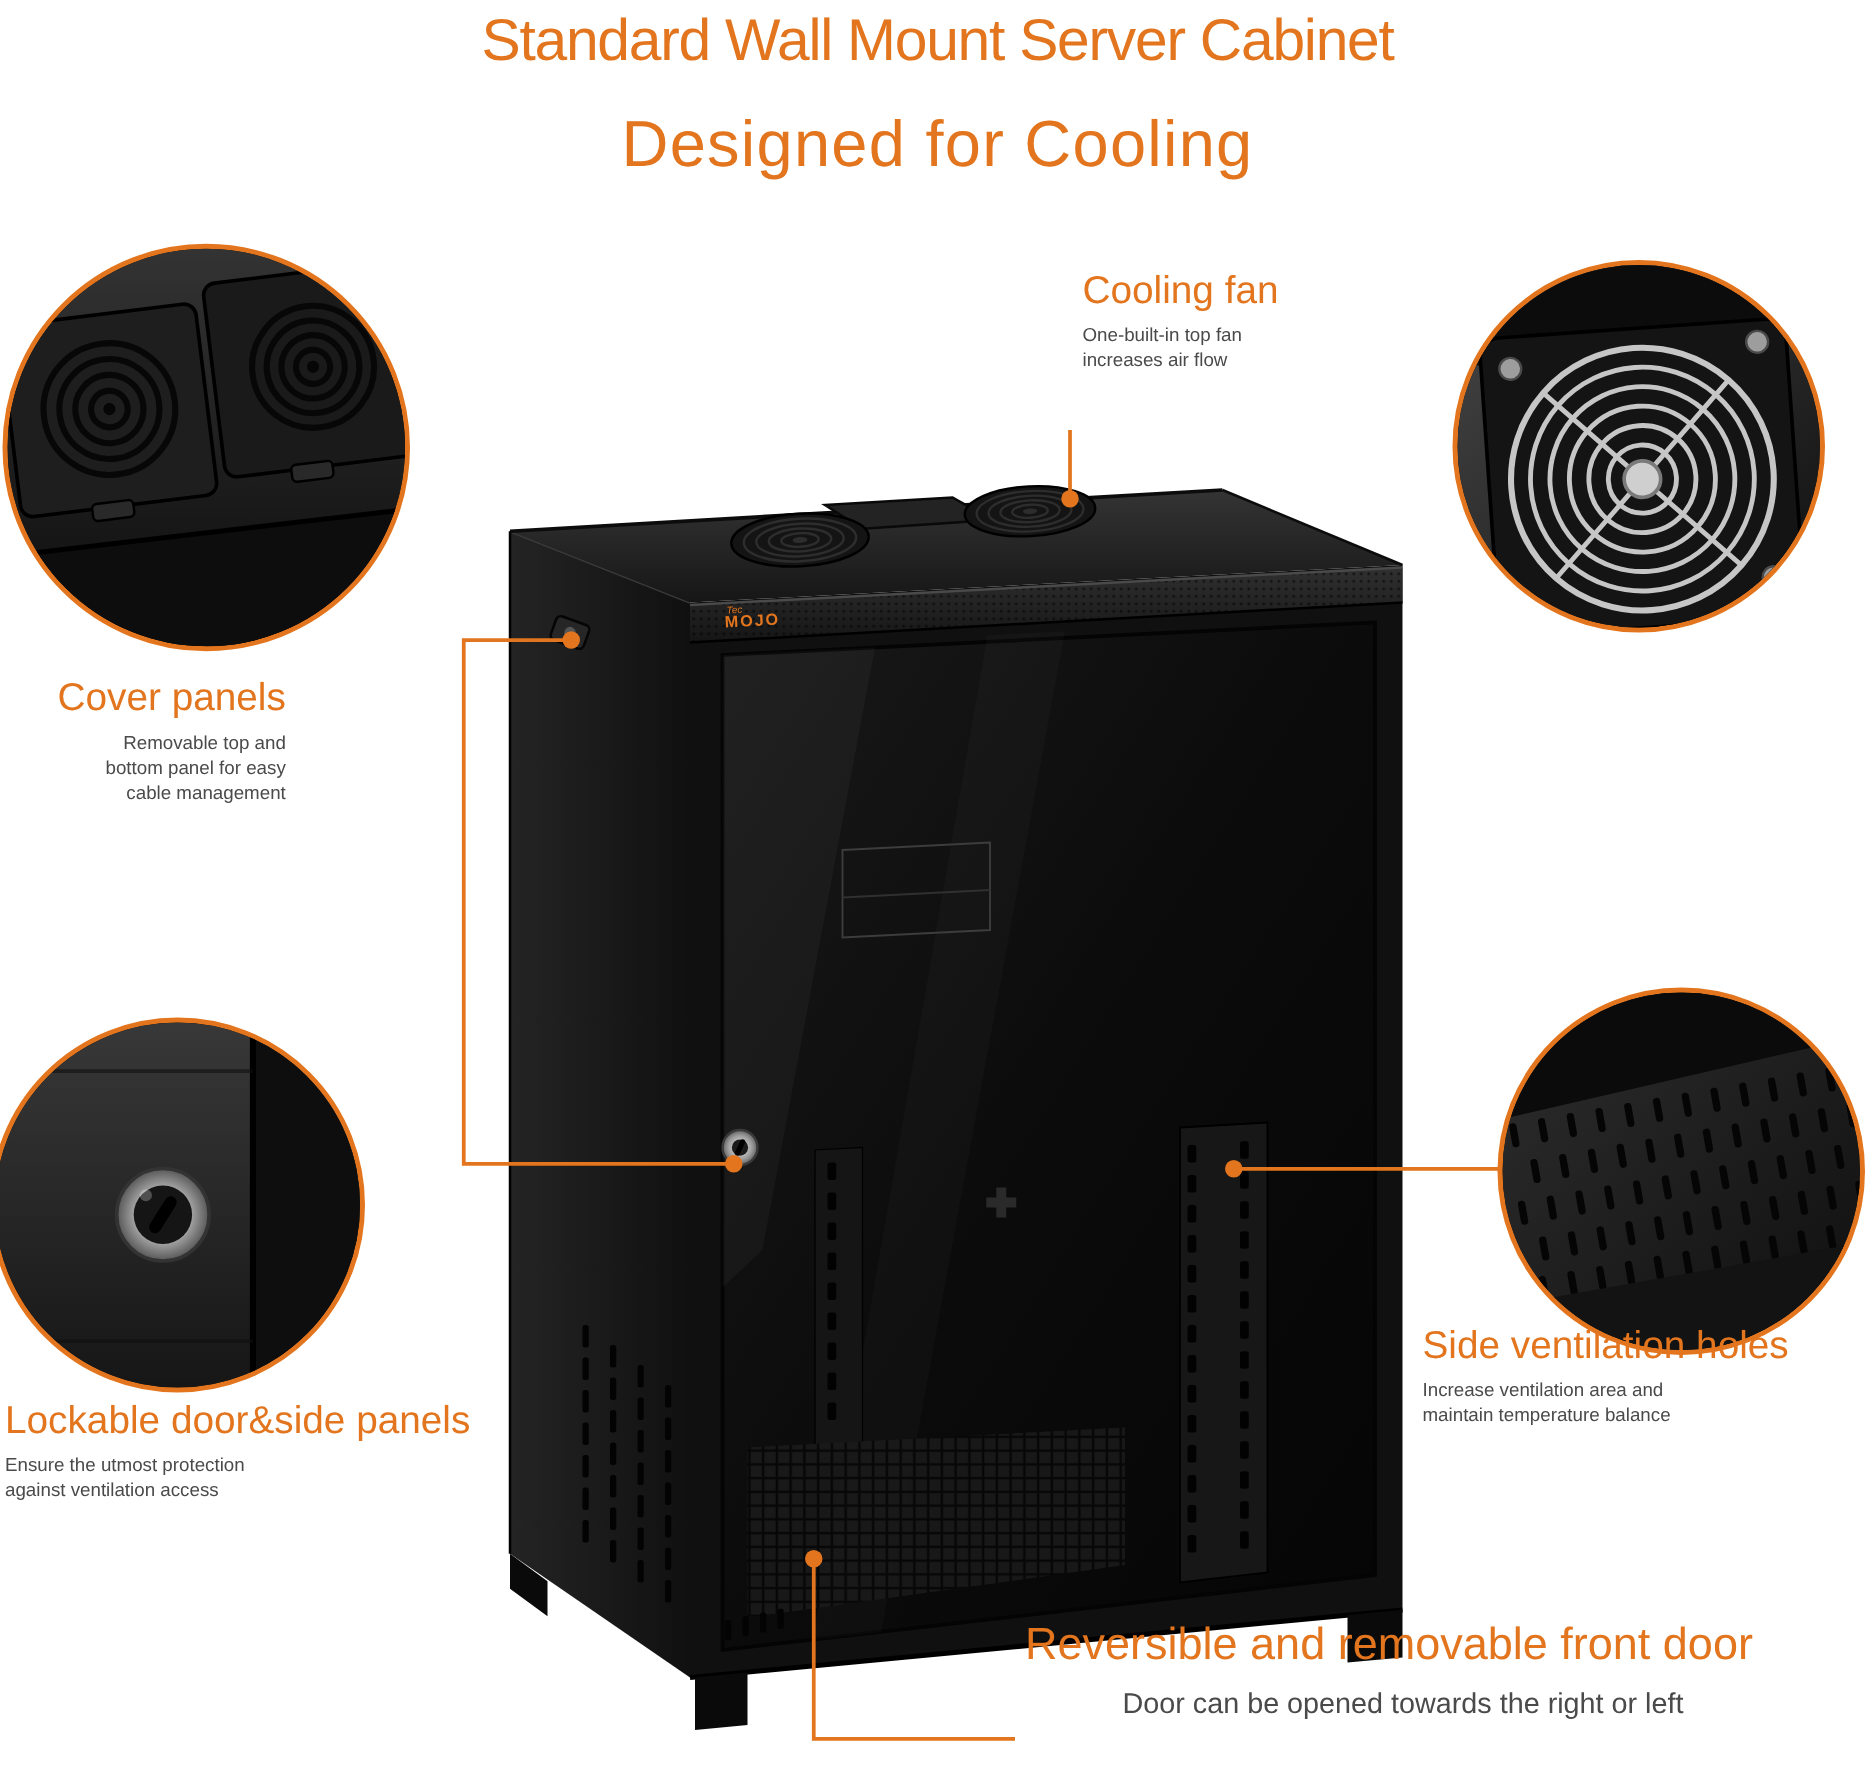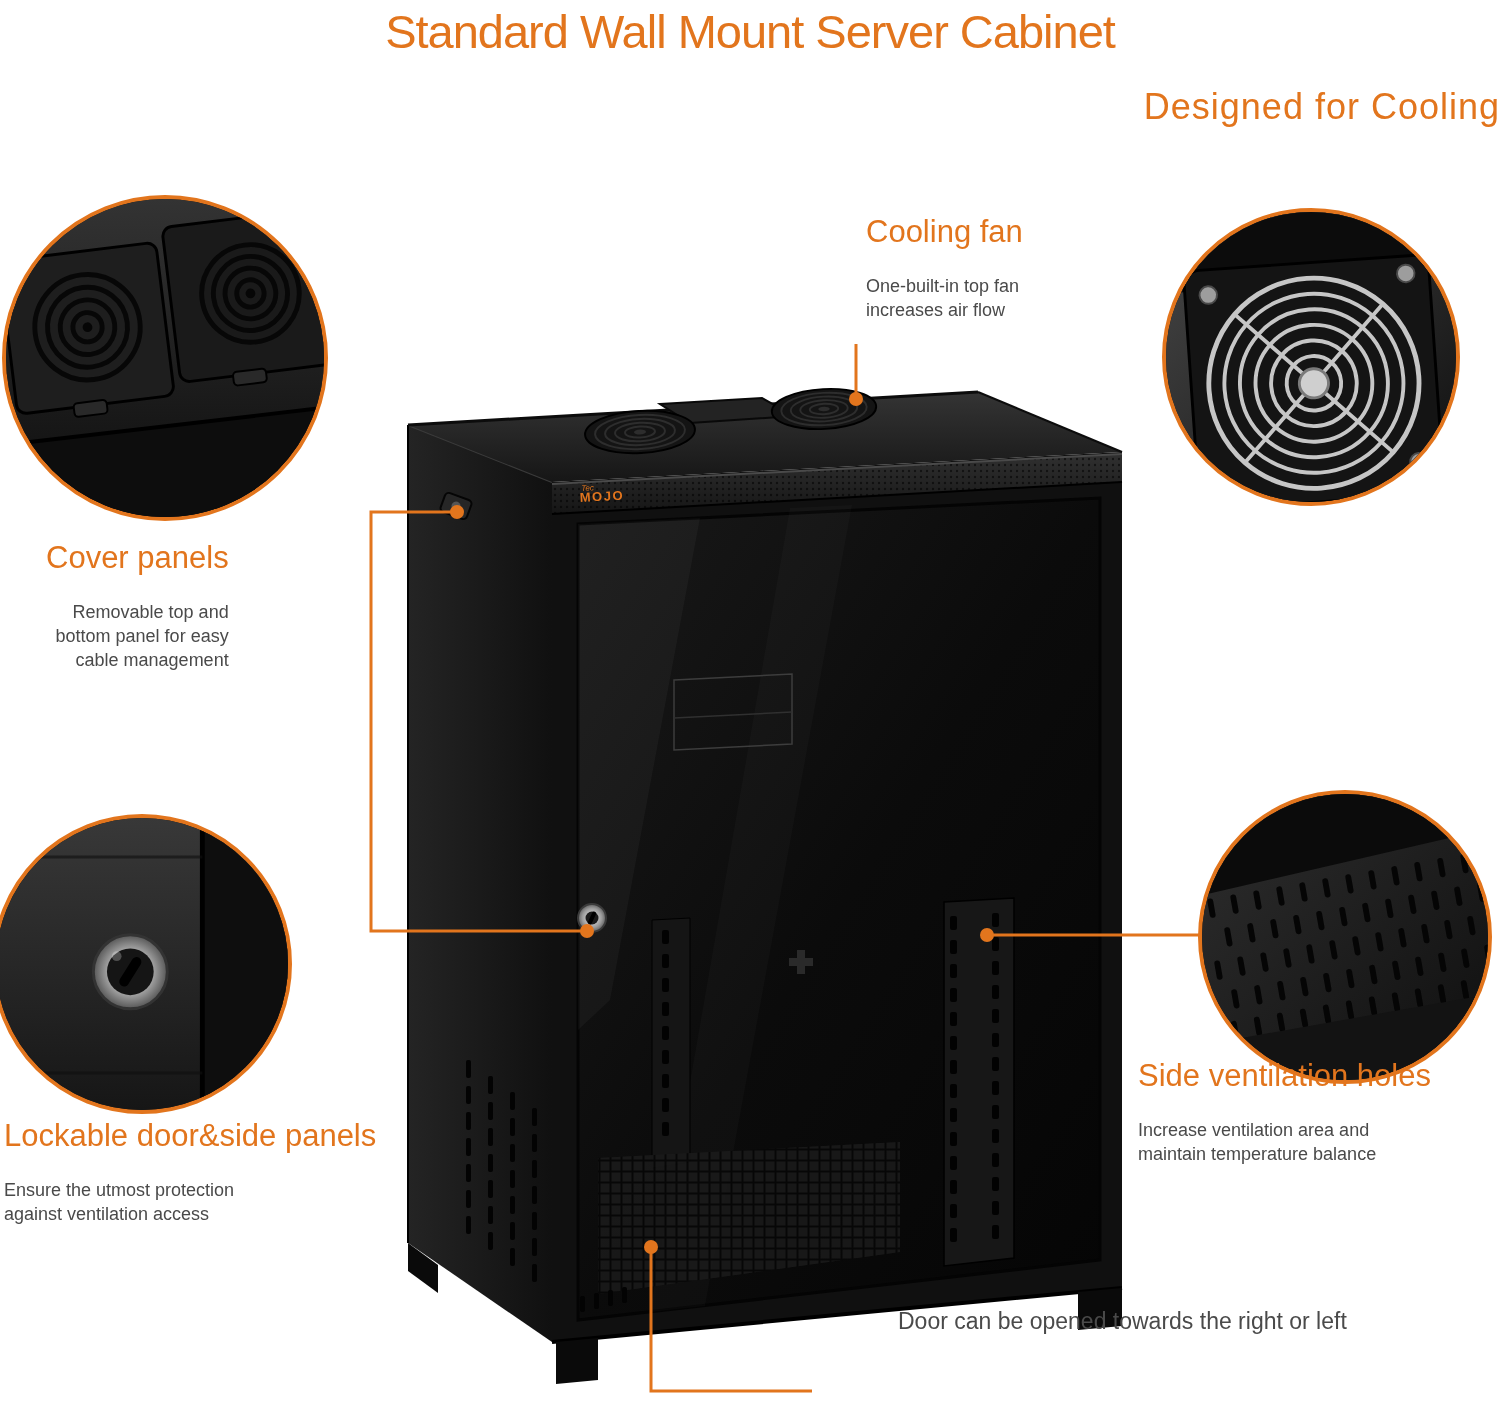--- a/index.html
+++ b/index.html
@@ -1,23 +1,23 @@
 <!DOCTYPE html>
 <html style="--accent: #E2751D; --text: #4A4A4A; --background: #FFFFFF;"><head>
 <meta charset="utf-8">
 <style>
   :root{ --accent:#E2751D; --text:#4A4A4A; --background:#FFFFFF; }
   *{box-sizing:border-box}
   html,body{margin:0;padding:0}
   body{width:1500px;height:1418px;position:relative;font-family:"Liberation Sans",sans-serif;background:var(--background);overflow:hidden}
   .abs{position:absolute}
   .title{position:absolute;left:0;top:4px;width:100%;text-align:center;font-size:47px;font-weight:400;letter-spacing:-1px;color:var(--accent)}
-  .subtitle{position:absolute;left:0;top:86px;width:100%;text-align:right;font-size:36px;font-weight:400;letter-spacing:1px;color:var(--accent)}
+  .subtitle{position:absolute;left:0;top:86px;width:100%;text-align:center;font-size:52px;font-weight:400;letter-spacing:1px;color:var(--accent)}
   .callout-heading{font-size:31px;color:var(--accent);line-height:1.15}
-  .callout-body{margin-top:25px;font-size:18px;line-height:1.33;color:var(--text);white-space:pre-line}
+  .callout-body{margin-top:9px;font-size:15px;line-height:1.33;color:var(--text);white-space:pre-line}
   .circle{position:absolute;border-radius:50%;border:4px solid var(--accent);overflow:hidden;background:#141414}
   .circle svg{display:block;width:100%;height:100%}
   .front-door .callout-heading{font-size:36px}
   .front-door .callout-body{font-size:23px;margin-left:78px;margin-top:12px;white-space:pre-line}
   #scene{position:absolute;left:0;top:0}
 </style>
 </head>
 <body>
 
 <svg id="scene" width="1500" height="1418" viewBox="0 0 1500 1418">
@@ -326,14 +326,15 @@
 against ventilation access</div>
 </div>
 
 <div class="abs" style="left:1138px;top:1058px;">
   <div class="callout-heading">Side ventilation holes</div>
   <div class="callout-body">Increase ventilation area and
 maintain temperature balance</div>
 </div>
 
 <div class="abs front-door" style="left:820px;top:1294px;">
+  <div class="callout-heading">Reversible and removable front door</div>
   <div class="callout-body">Door can be opened towards the right or left</div>
 </div>
 
 </body></html>

